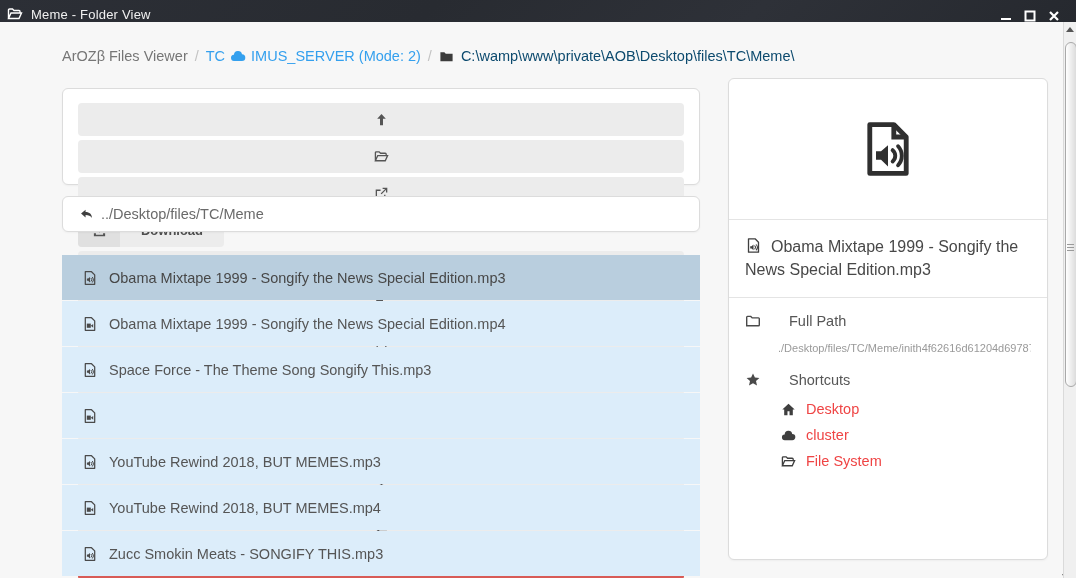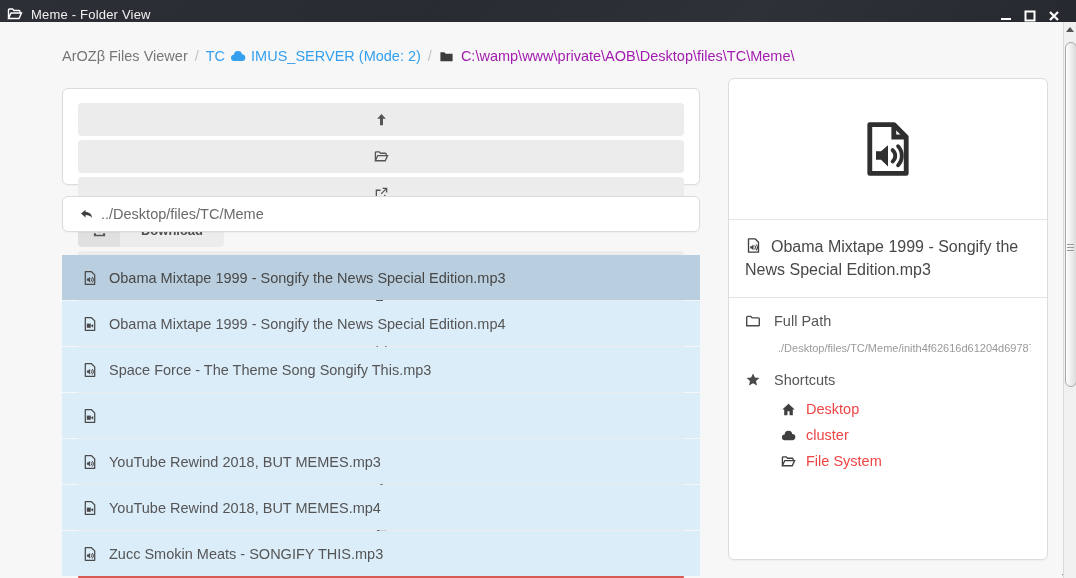--- a/index.html
+++ b/index.html
@@ -20,21 +20,21 @@
   .wbtn{width:13px;height:13px;color:#fff;cursor:pointer;display:flex;align-items:center;justify-content:center;}
   .wbtn svg{width:12px;height:12px;}
   
   .breadcrumb{
     position:absolute;left:62px;top:48px;font-size:14.5px;color:#767676;
     display:flex;align-items:flex-end;white-space:nowrap;
   }
   .breadcrumb .sep{color:#c3c3c3;margin:0 7px;}
   .crumb-link{color:var(--accent);display:flex;align-items:center;gap:5px;cursor:pointer;}
   .crumb-link .icn{width:16px;height:16px;}
-  .crumb-path{color:#a21caf;display:flex;align-items:center;gap:7px;}
+  .crumb-path{color:#0c4a6e;display:flex;align-items:center;gap:7px;}
   .crumb-path .icn{width:15px;height:15px;color:#3c3c3c;}
   
   .card{
     position:absolute;background:#fff;border:1px solid var(--card-border);
     border-radius:6px;box-sizing:border-box;box-shadow:0 1px 2px rgba(0,0,0,.04);
   }
   
   #toolbar-card{left:62px;top:88px;width:638px;height:97px;padding:14px 15px;}
   .tbrow{display:flex;gap:4px;margin-bottom:15px;flex-direction:column;}
   .tbtn{
@@ -68,21 +68,21 @@
   
   #preview-card{left:728px;top:78px;width:320px;height:482px;padding:0;overflow:hidden;}
   .pv-image{height:140px;border-bottom:1px solid #e4e4e4;display:flex;align-items:center;justify-content:center;}
   .pv-image .icn{width:62px;height:62px;color:#2f2f2f;}
   .pv-title{
     padding:15px 16px 16px;border-bottom:1px solid #e4e4e4;
     font-size:16px;color:#484848;line-height:1.45;word-break:break-word;
   }
   .pv-title .icn{width:17px;height:17px;vertical-align:-2px;margin-right:9px;color:#3f3f3f;}
   .pv-details{padding:15px 16px;}
-  .dt-head{display:flex;align-items:center;gap:13px;font-size:14.5px;color:#565656;margin-bottom:13px;}
+  .dt-head{display:flex;align-items:center;gap:28px;font-size:14.5px;color:#565656;margin-bottom:13px;}
   .dt-head .icn{width:16px;height:16px;color:#4a4a4a;flex:none;}
   .dt-path{
     margin:0 0 18px 33px;font-size:11px;color:#9a9a9a;
     white-space:nowrap;overflow:hidden;
   }
   #shortcut-list{margin-left:36px;}
   .sc-item{display:flex;align-items:center;gap:10px;font-size:14.5px;color:#ef4444;margin:10px 0;cursor:pointer;}
   .sc-item .icn{width:15px;height:15px;color:#3f3f3f;flex:none;}
   
   #scrollbar{

